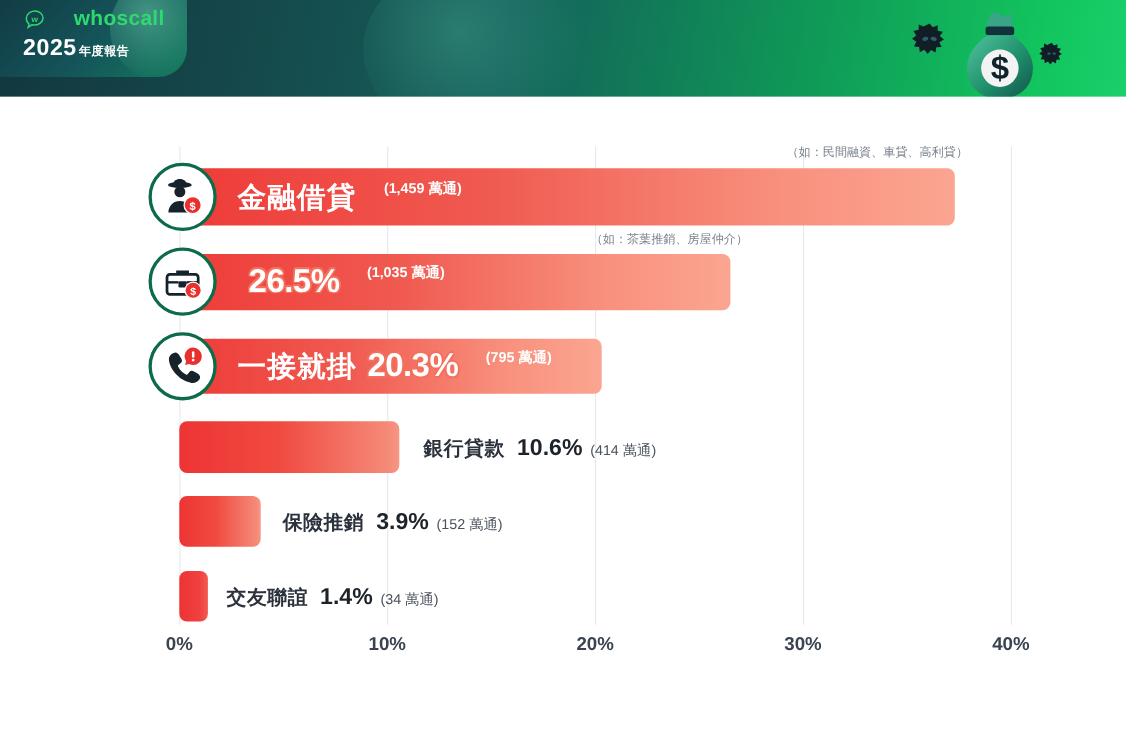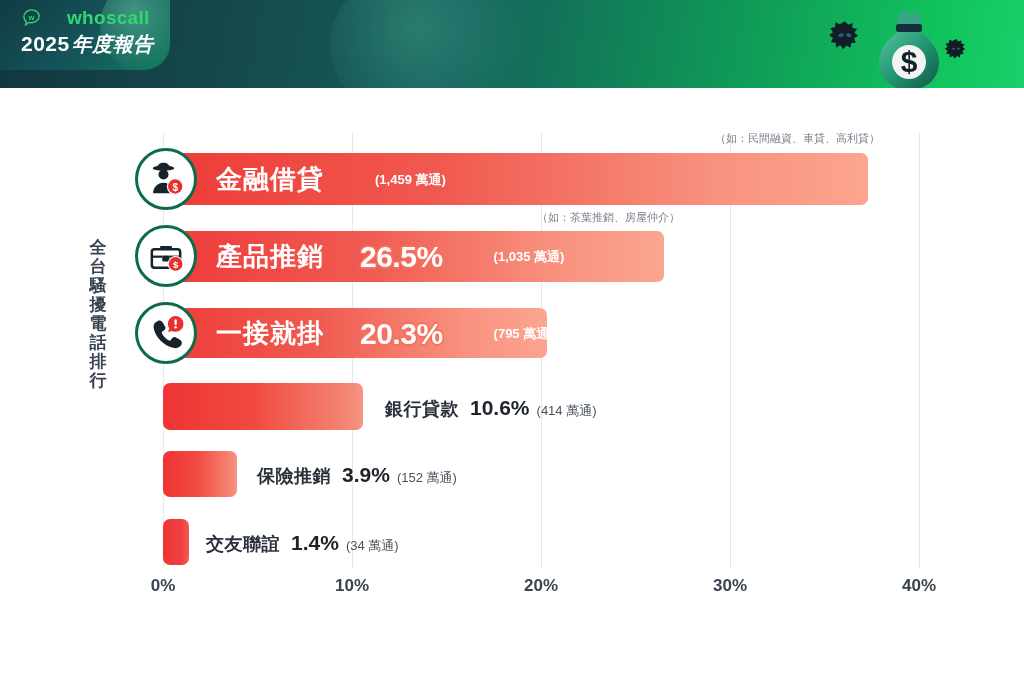--- a/index.html
+++ b/index.html
@@ -78,21 +78,21 @@
     position: absolute;
     left: 21px; top: 32px;
     color: #ffffff;
     font-size: 20px;
     font-weight: bold;
     letter-spacing: .5px;
     white-space: nowrap;
     line-height: 1.1;
   }
   .logo-sub .yr { font-size: 21px; }
-  .logo-sub .cn { font-size: 20px; margin-left: 2px; font-style: italic; }
+  .logo-sub .cn { font-size: 11px; margin-left: 2px; }
 
   #header-title {
     position: absolute;
     left: 184px; top: 17px;
     font-size: 26px;
     font-weight: bold;
     letter-spacing: 1px;
     white-space: nowrap;
     color: #ffffff;
     text-shadow: 0 1px 2px rgba(0,0,0,.28);
@@ -179,25 +179,24 @@
     background: #ffffff;
     border: 3px solid #0e6b4a;
     display: flex;
     align-items: center;
     justify-content: center;
     z-index: 4;
   }
   .hl-label {
     position: absolute;
     display: flex;
-    align-items: center;
+    align-items: flex-start;
     white-space: nowrap;
     z-index: 3;
     color: #ffffff;
-    gap: 26px;
   }
   .hl-label .name {
     font-size: 26px;
     font-weight: bold;
     letter-spacing: 1px;
   }
   .hl-label .pct {
     font-size: 30px;
     font-weight: bold;
     margin-left: 10px;
@@ -312,21 +311,20 @@
       <rect x="24" y="16" width="26" height="8" rx="2.5" fill="#13313a"></rect>
       <path d="M26 24h22c11 7 19 18 19 30 0 17-13 28-30 28S7 71 7 54c0-12 8-23 19-30z" fill="url(#bagGrad)"></path>
       <circle cx="37" cy="54" r="17" fill="#f2f3f2"></circle>
       <text x="37" y="64" font-family="Liberation Sans, sans-serif" font-size="30" font-weight="bold" fill="#10222b" text-anchor="middle">$</text>
     </svg>
   </span>
 </div>
 
 <div id="chart">
 
-  <div id="y-axis-caption">全台騷擾電話排行</div>
 
   <div id="plot">
 
     <div class="gridline" style="left:0px"></div>
     <div class="gridline" style="left:189px"></div>
     <div class="gridline" style="left:378px"></div>
     <div class="gridline" style="left:567px"></div>
     <div class="gridline" style="left:756px"></div>
 
     <div class="note" style="left:552px; top:-2px">（如：民間融資、車貸、高利貸）</div>
@@ -358,21 +356,20 @@
           <rect x="7" y="16" width="34" height="22" rx="3.2" fill="none" stroke="#16232c" stroke-width="3"></rect>
           <rect x="19.5" y="23.5" width="9" height="7" rx="1.3" fill="#16232c"></rect>
           <rect x="7" y="23.5" width="12.5" height="2.6" fill="#16232c"></rect>
           <rect x="28.5" y="23.5" width="12.5" height="2.6" fill="#16232c"></rect>
           <circle cx="35.5" cy="33.5" r="9.5" fill="#ffffff"></circle>
           <circle cx="35.5" cy="33.5" r="8.2" fill="#e8312f"></circle>
           <text x="35.5" y="38.3" font-family="Liberation Sans, sans-serif" font-size="11.5" font-weight="bold" fill="#ffffff" text-anchor="middle">$</text>
         </svg>
       </div>
       <div class="hl-label" style="left:53px; top:8px">
-        <span class="name">產品推銷</span>
         <span class="pct">26.5%</span>
         <span class="cnt">(1,035 萬通)</span>
       </div>
     </div>
 
     <div class="bar-row" style="top:175px">
       <div class="bar" style="width:384px; height:50px"></div>
       <div class="hl-icon" style="left:-28px; top:-6px">
         <svg viewBox="0 0 48 48" width="40" height="40">
           <path d="M14.2 9.5c2.6-1.6 5 .3 6.3 2.6l2.3 4c1 1.8.6 3.3-1 4.5l-2.2 1.6c-.7.5-.9 1.2-.5 2 1.8 3.8 4.8 6.9 8.6 8.8.8.4 1.5.2 2-.5l1.7-2.3c1.2-1.6 2.8-1.9 4.5-.9l4 2.3c2.4 1.4 4.2 3.8 2.6 6.4-1.8 2.9-5.4 4.6-8.9 4.1C22 40.2 10.6 28.9 9.1 17.5c-.5-3.4 1.2-6.3 5.1-8z" fill="#16232c"></path>

